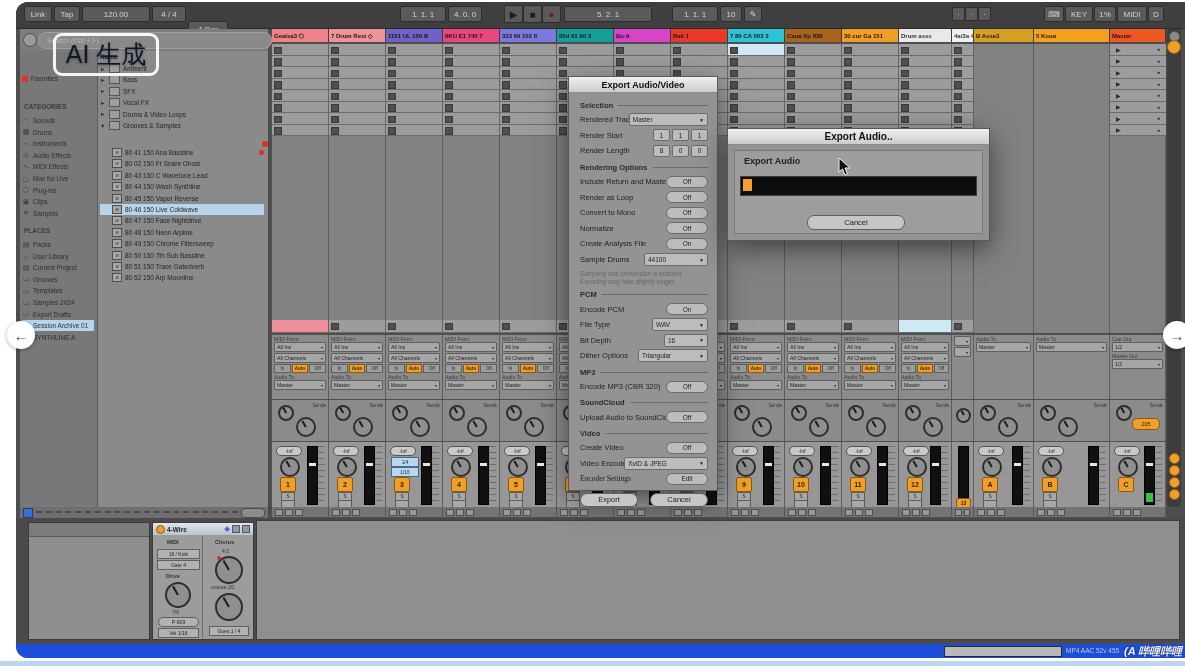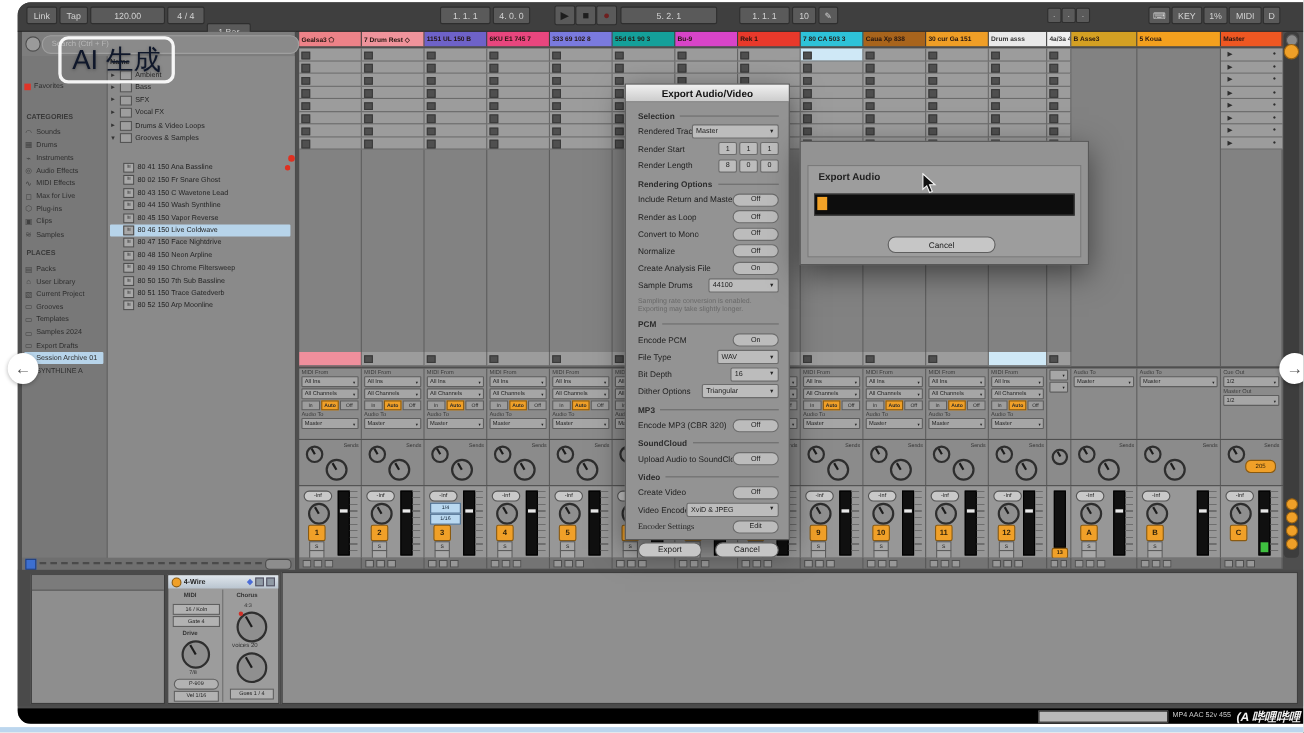--- a/index.html
+++ b/index.html
@@ -75,21 +75,21 @@
   #clippanel{position:absolute;left:12px;top:4px;width:120px;height:116px;background:#8e8e8e;border:1px solid #3c3c3c;}
   #clippanel .bar{position:absolute;left:0;top:0;right:0;height:13px;background:#7b7b7b;border-bottom:1px solid #5a5a5a;}
   #device{position:absolute;left:136px;top:4px;width:100px;height:116px;background:#9c9c9c;border:1px solid #3c3c3c;}
   #dv-title{position:absolute;left:0;top:0;right:0;height:12px;background:linear-gradient(#dfe6ec,#b9c4cf);display:flex;align-items:center;gap:2px;padding:0 3px;font-size:6.5px;font-weight:bold;color:#222;}
   .dv-dot{width:7px;height:7px;border-radius:50%;}
   .dv-sq{width:6px;height:6px;background:#8f9aa5;border:1px solid #556;}
   .dv-lbl{position:absolute;font-size:5.5px;font-weight:bold;color:#333;}
   .dv-box{position:absolute;height:8px;background:#b2b2b2;border:1px solid #5f5f5f;font-size:5px;color:#222;display:flex;align-items:center;justify-content:center;}
   .dv-val{position:absolute;font-size:5px;color:#333;}
   #devpanel-r{position:absolute;left:240px;top:2px;width:922px;height:118px;background:#8f8f8f;border:1px solid #3e3e3e;}
-  #statusbar{position:absolute;left:0;top:642px;width:1169px;height:14px;background:#000000;}
+  #statusbar{position:absolute;left:0;top:642px;width:1169px;height:14px;background:#1d4ed8;}
   #status-input{position:absolute;left:928px;top:2px;width:116px;height:9px;background:#b9b9b9;border:1px solid #2a2a2a;}
   #status-text{position:absolute;left:1050px;top:3px;font-size:6.5px;color:#c7c7c7;}
   #corner-logo{position:absolute;left:1108px;top:0px;font-size:11px;font-weight:bold;color:#f0f0f0;text-shadow:0 0 2px rgba(0,0,0,.6);font-style:italic;}
   
   #vscroll{position:absolute;left:1151px;top:27px;width:14px;height:478px;background:#3d3d3d;border-radius:4px;}
   .odot{position:absolute;border-radius:50%;background:#f0a028;border:1px solid #9a6210;}
   
   #ai-badge{position:absolute;left:53px;top:33px;width:100px;height:37px;border:3px solid rgba(255,255,255,.92);border-radius:9px;display:flex;align-items:center;justify-content:center;font-size:25px;color:#0f172a;text-shadow:0 1px 3px rgba(0,0,0,.35);z-index:90;}
   #center-wm{position:absolute;left:310px;top:316px;width:760px;font-size:28px;font-weight:bold;letter-spacing:4px;color:rgba(63,108,216,.62);white-space:nowrap;z-index:85;}
   .nav-circle{position:absolute;width:28px;height:28px;border-radius:50%;background:#fff;box-shadow:0 1px 4px rgba(0,0,0,.3);display:flex;align-items:center;justify-content:center;font-size:15px;color:#555;z-index:95;}
@@ -1483,20 +1483,21 @@
           <div class="ctl-box">Edit</div>
         </div>
         <div id="exp-btns">
           <div class="pill-btn">Export</div>
           <div class="pill-btn">Cancel</div>
         </div>
       </div>
 </div>
 
 <div class="dlg" id="prog" style="left:727px;top:128px;z-index:50;">
+  <div class="dlg-title">Export Audio..</div>
   <div id="prog-inner">
     <div id="prog-label">Export Audio</div>
     <div id="prog-bar">
           <div id="prog-seg" style="width: 9px;"></div>
         </div>
     <div id="prog-cancel">Cancel</div>
   </div>
 </div>
 
 <svg id="cursor" width="14" height="20" viewBox="0 0 14 20">

